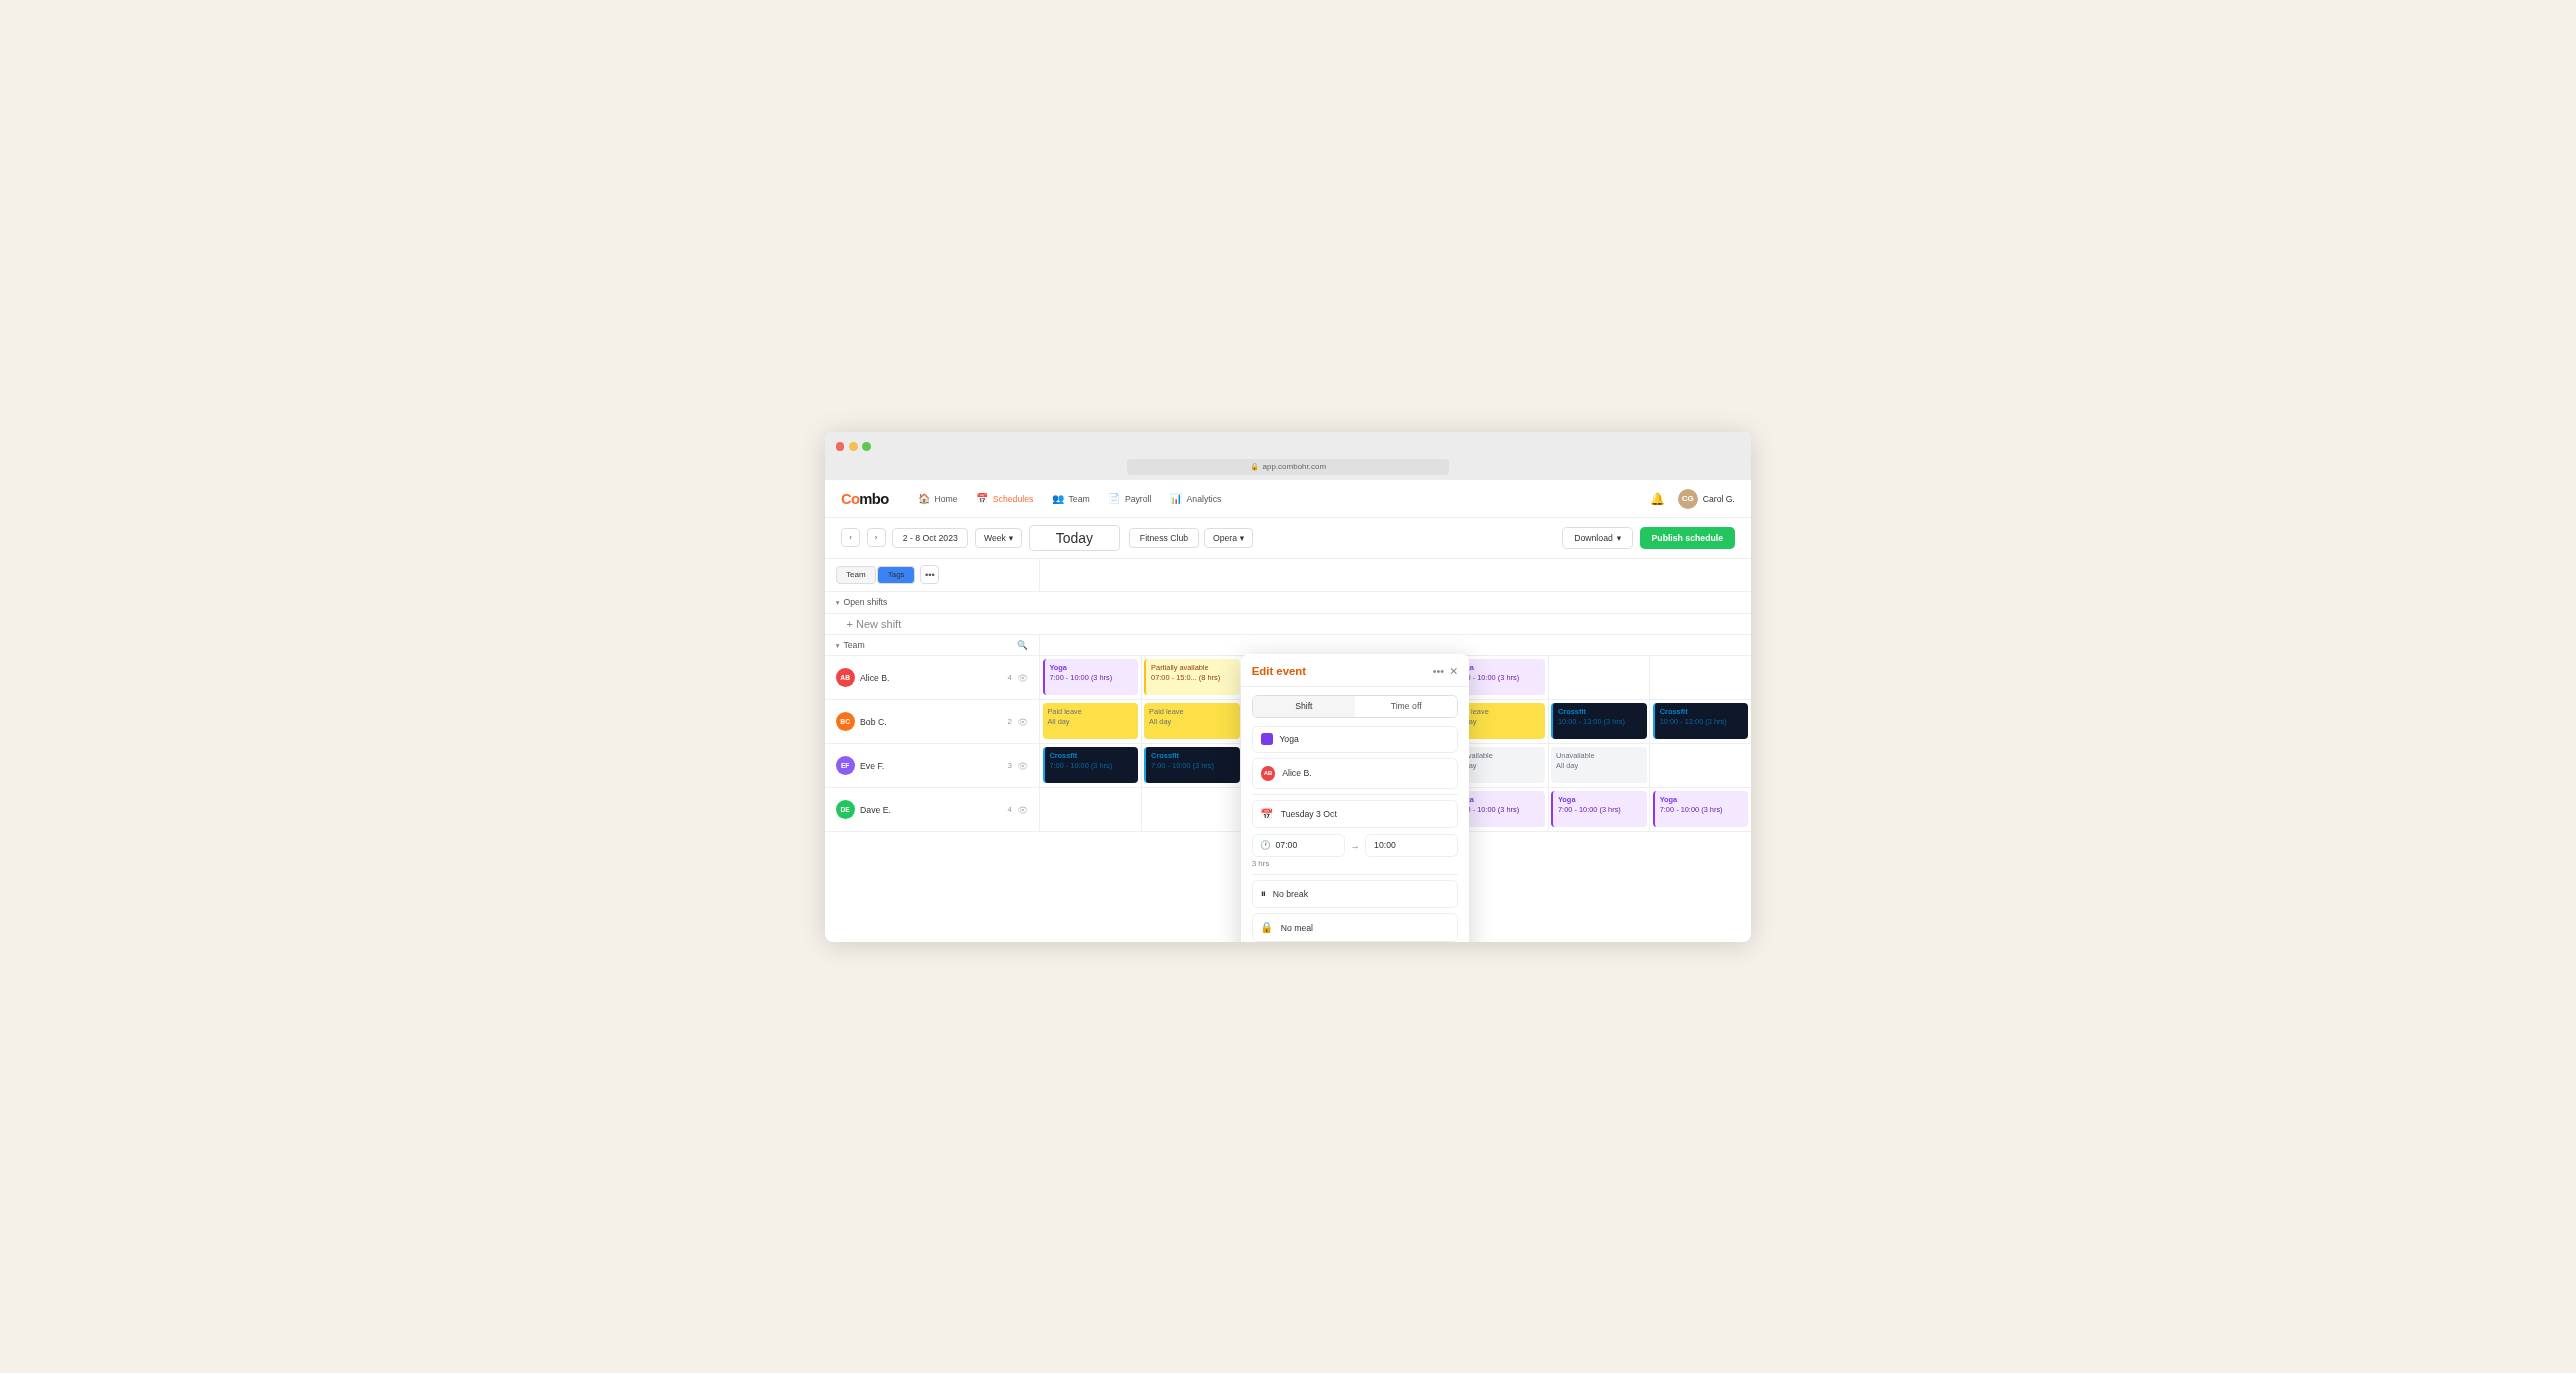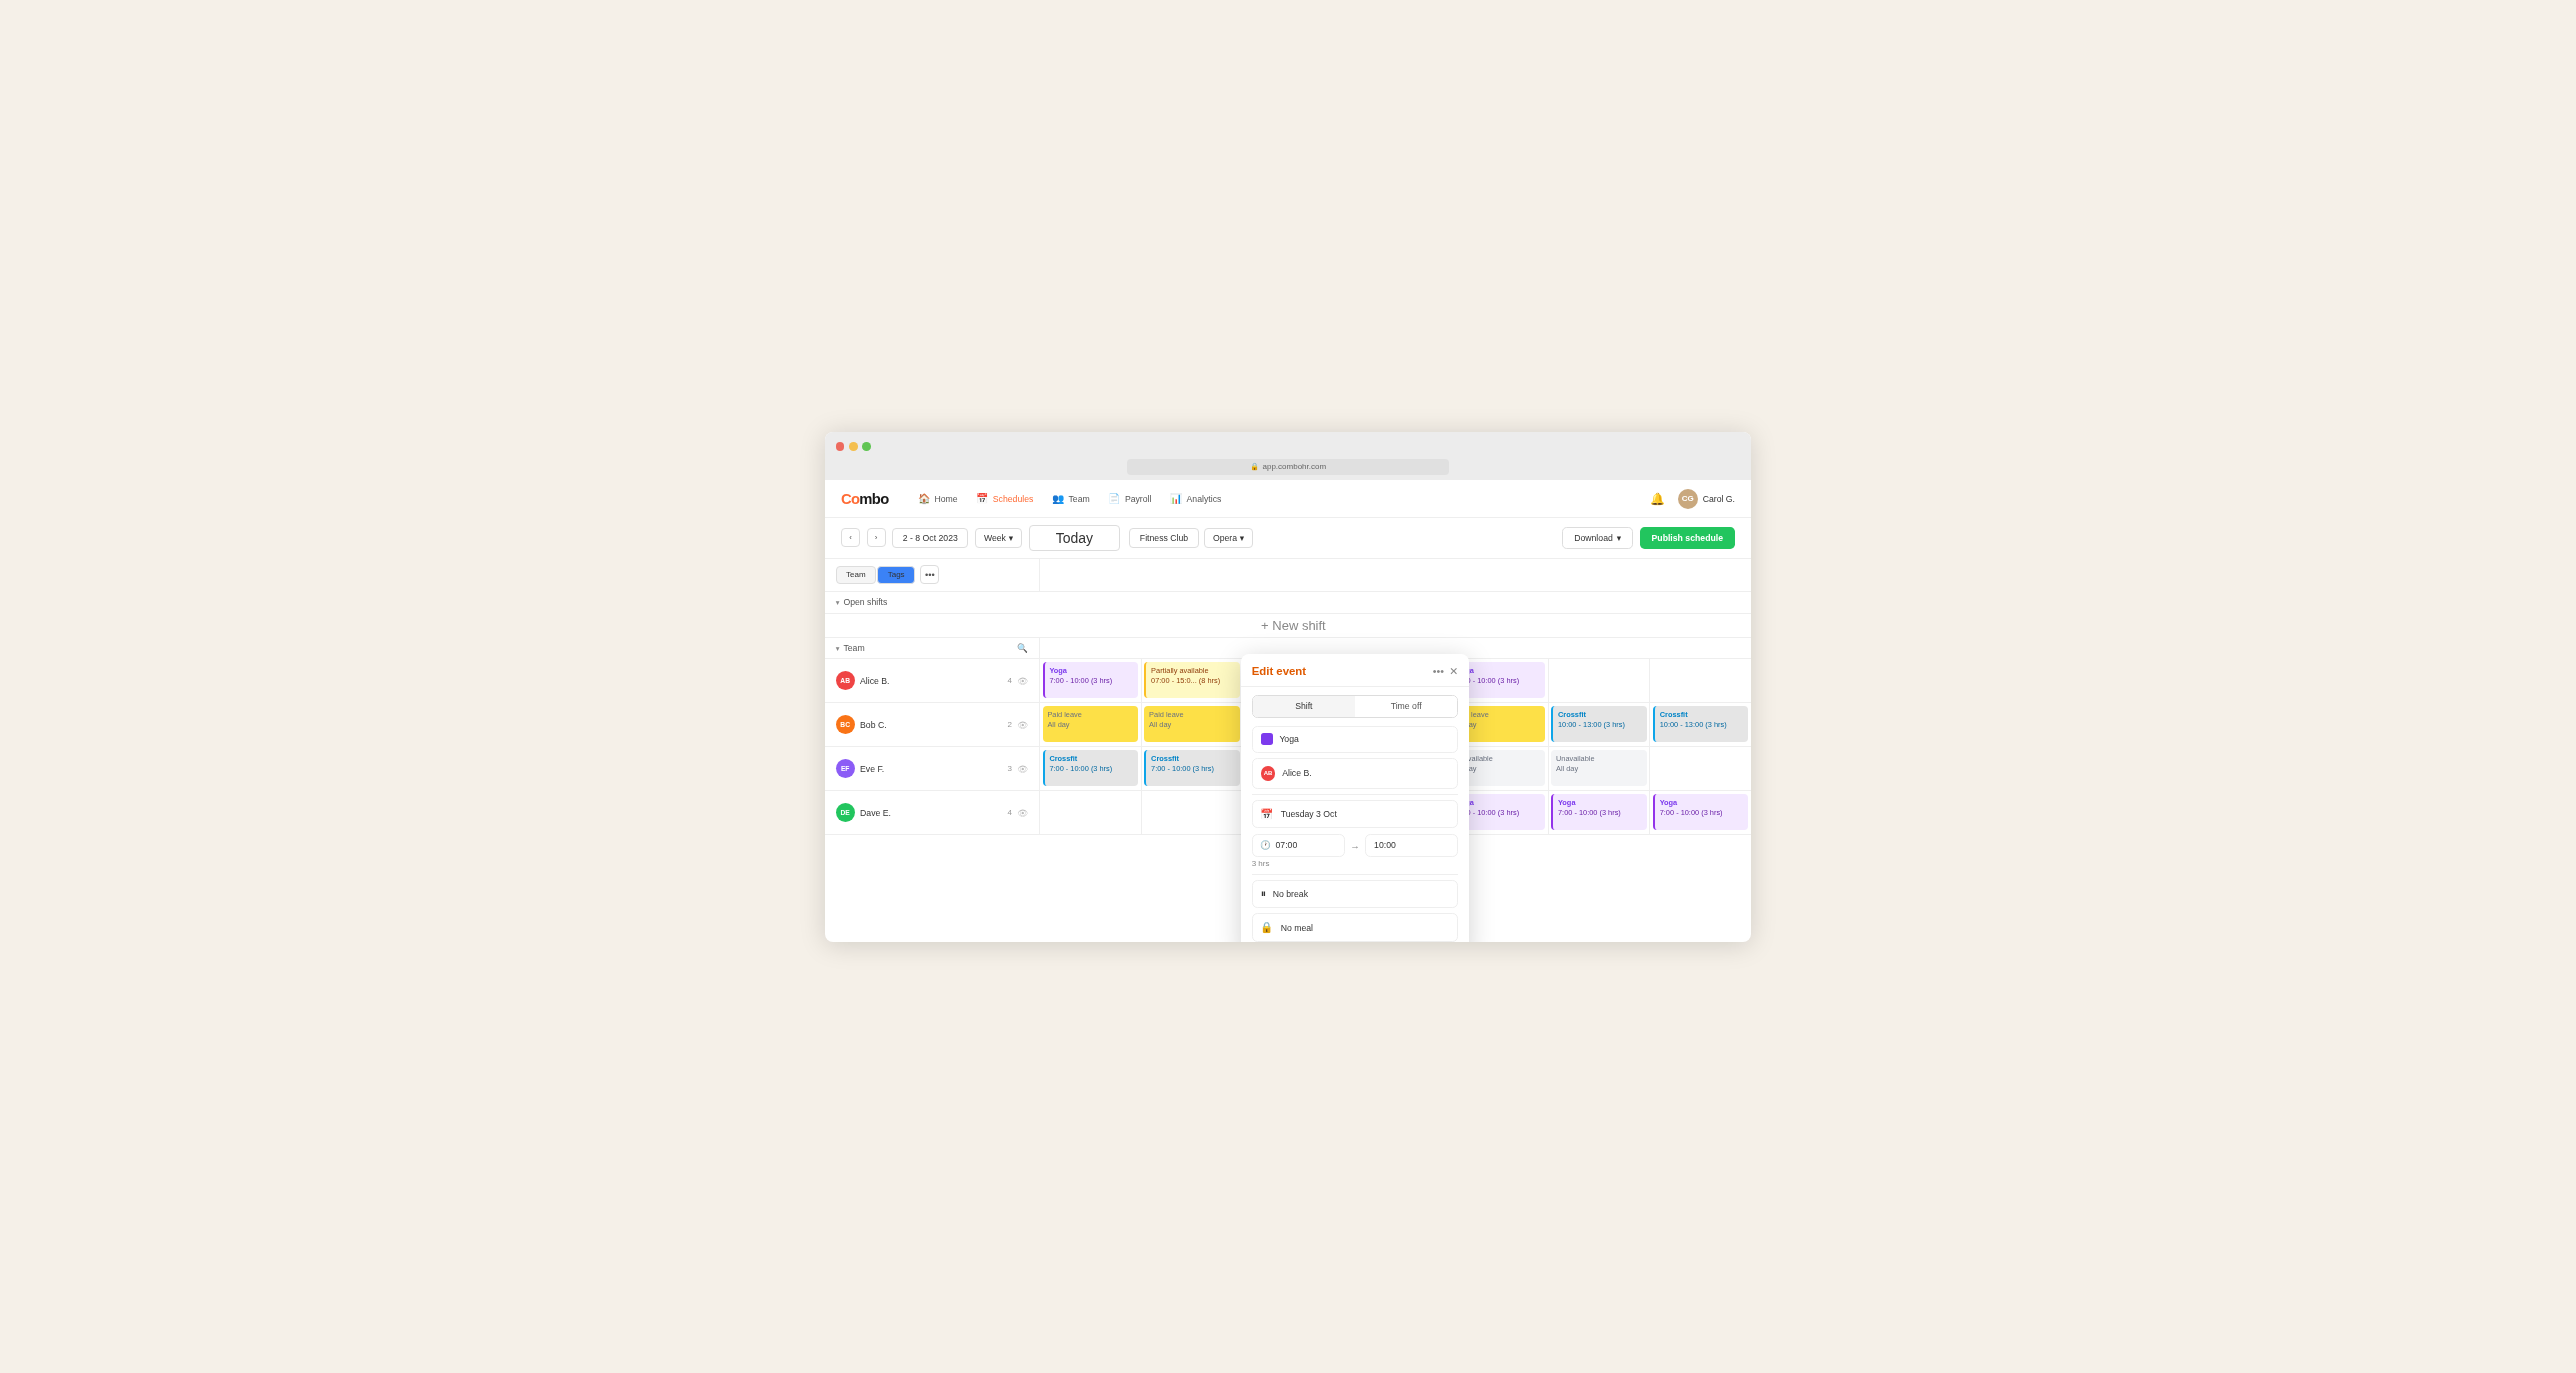--- a/index.html
+++ b/index.html
@@ -238,24 +238,23 @@
       cursor: pointer;
     }
     .section-toggle { font-size: 7.4px; color: #888; }
     .new-shift-row {
       display: flex;
       align-items: center;
       padding: 4px 10.7px 4px 21.5px;
       background: #fff;
       border-bottom: 0.7px solid #eee;
       gap: 4px;
-      font-size: 13px;
+      font-size: 11px;
       color: #888;
       cursor: pointer;
-      justify-content: center;
     }
 
     
     .employee-row {
       display: flex;
       align-items: stretch;
       background: #fff;
       border-bottom: 0.7px solid #eee;
       min-height: 43px;
     }
@@ -299,21 +298,21 @@
       cursor: pointer;
       height: calc(100% - 1.3px);
     }
     .shift-yoga {
       background: #f3e8ff;
       border-left: 2px solid #9333ea;
       color: #6b21a8;
     }
     .shift-yoga .shift-title { color: #7c3aed; font-weight: 600; }
     .shift-crossfit {
-      background: #e5e5e5;
+      background: #0f172a;
       border-left: 2px solid #0ea5e9;
       color: #0369a1;
     }
     .shift-crossfit .shift-title { color: #0284c7; font-weight: 600; }
     .shift-leave {
       background: #fde047;
       color: #6b7280;
     }
     .shift-leave .shift-title { color: #6b7280; font-weight: 500; }
     .shift-unavailable {

